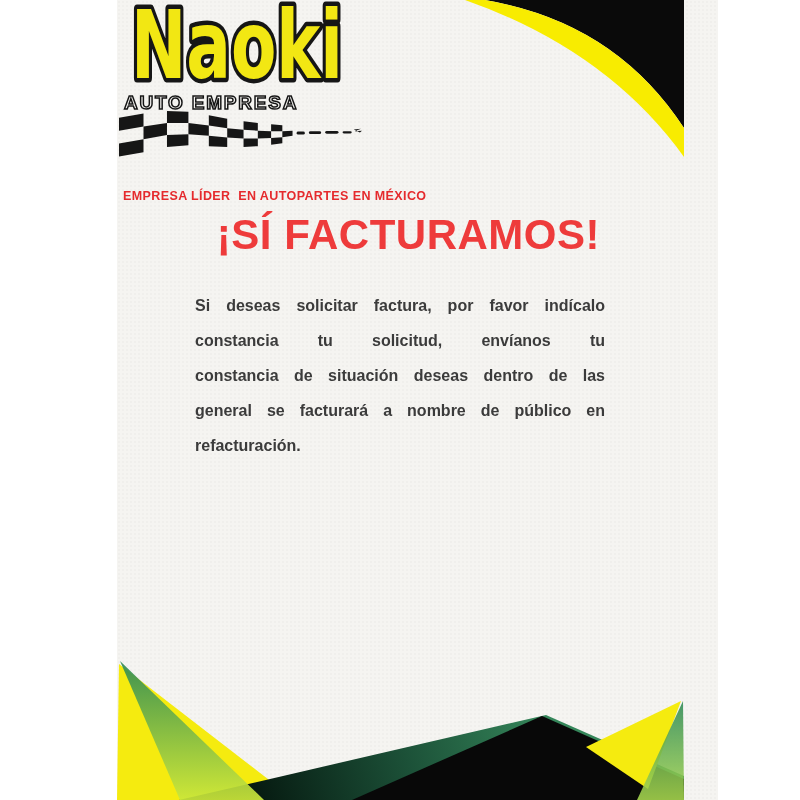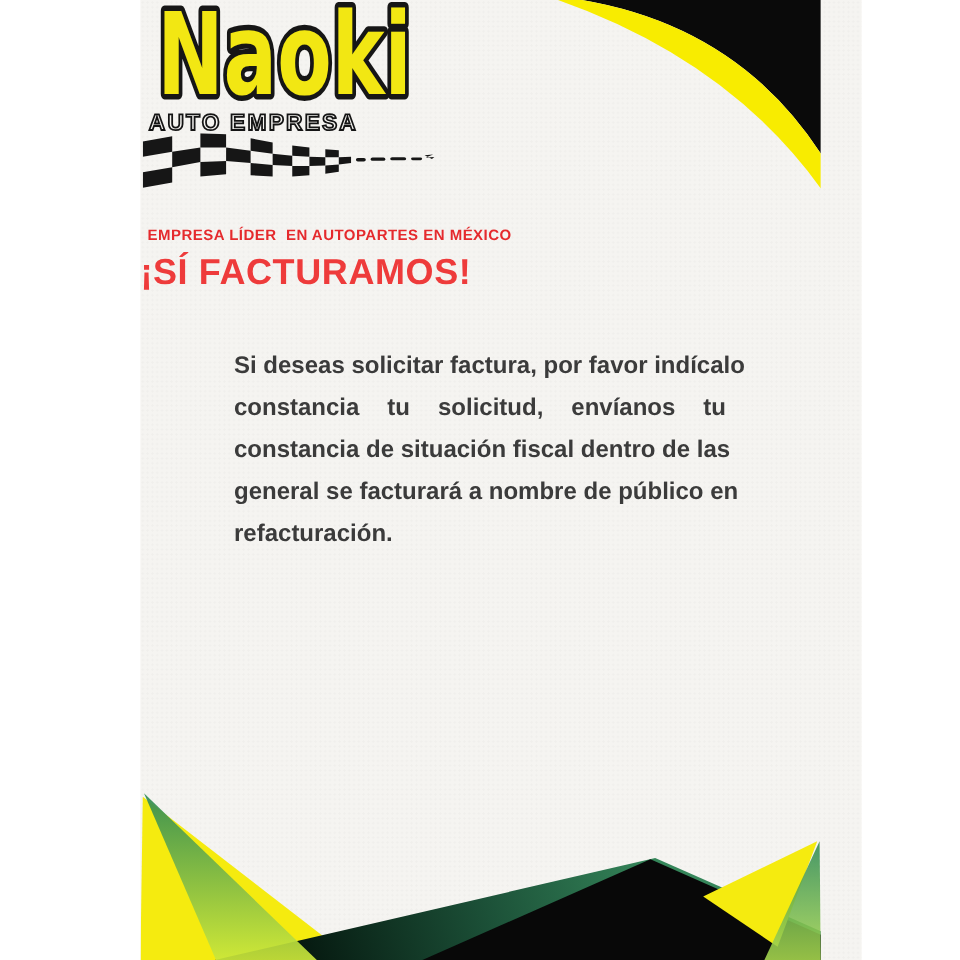--- a/index.html
+++ b/index.html
@@ -12,24 +12,24 @@
   .logo-wrap{position:absolute;left:10px;top:-8px;width:280px;height:112px;}
   .brand-svg{position:absolute;left:0;top:0;overflow:visible;}
   .brand-text{font-family:"DejaVu Sans",sans-serif;font-weight:bold;fill:#f2e713;
               stroke:#161616;stroke-width:9px;stroke-linejoin:round;paint-order:stroke fill;}
   .subtitle{position:absolute;left:7px;top:92px;font-size:19px;font-weight:bold;
             letter-spacing:1.8px;color:#f5f4f1;-webkit-text-stroke:1.5px #141414;
             white-space:nowrap;}
   .flag{position:absolute;left:2px;top:111px;}
   .tagline{position:absolute;left:6px;top:153px;font-size:12.5px;font-weight:800;
            color:#e52a2d;letter-spacing:0.4px;white-space:pre;margin-top:36px;}
-  .headline{position:absolute;left:0;top:211px;width:483px;text-align:left;
-            font-size:30px;font-weight:800;letter-spacing:0.5px;color:#ee3b3b;}
+  .headline{position:absolute;left:0;top:211px;width:483px;text-align:right;
+            font-size:42px;font-weight:800;letter-spacing:0.5px;color:#ee3b3b;}
   .body-block{position:absolute;left:78px;top:288px;width:410px;color:#3b3b3b;
-              font-size:20px;font-weight:bold;}
+              font-size:16px;font-weight:bold;}
   .body-line{height:35px;line-height:35px;text-align:justify;text-align-last:justify;
              white-space:nowrap;overflow:visible;}
   .body-line.last{text-align-last:left;}
 </style>
 </head>
 <body>
 
 <div class="stage">
   <div class="paper">
 
@@ -94,19 +94,19 @@
       </g>
     </svg>
 
     <div class="tagline">EMPRESA LÍDER  EN AUTOPARTES EN MÉXICO</div>
 
     <div class="headline">¡SÍ FACTURAMOS!</div>
 
     <div class="body-block">
       <div class="body-line">Si deseas solicitar factura, por favor indícalo</div>
       <div class="body-line">constancia tu solicitud, envíanos tu</div>
-      <div class="body-line">constancia de situación fiscal dentro de las</div>
+      <div class="body-line">constancia de situación deseas dentro de las</div>
       <div class="body-line">general se facturará a nombre de público en</div>
       <div class="body-line last">refacturación.</div>
     </div>
 
   </div>
 </div>
 
 </body></html>

